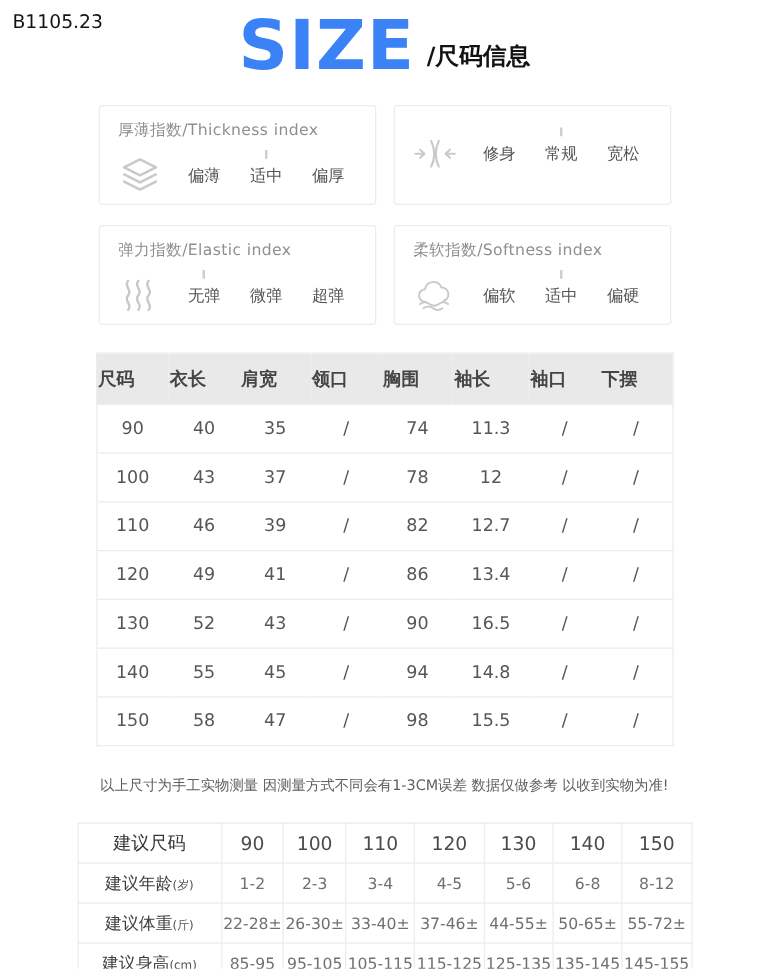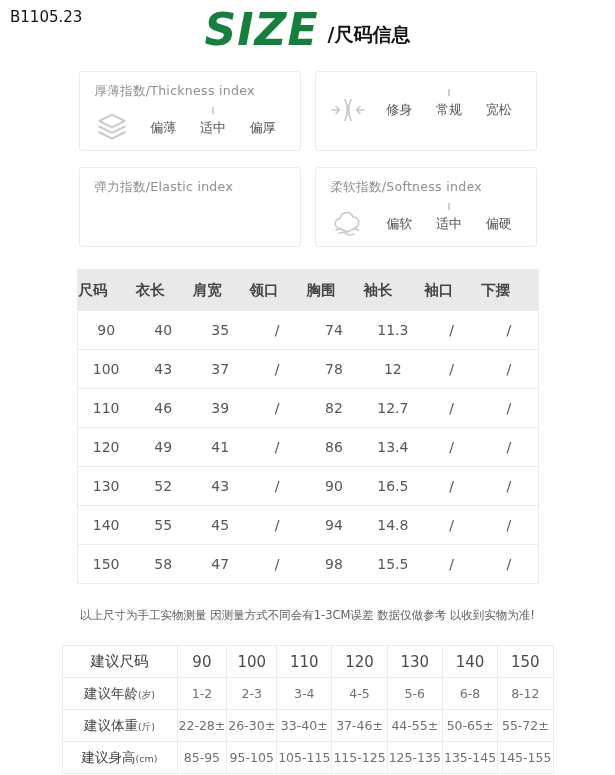--- a/index.html
+++ b/index.html
@@ -3,21 +3,21 @@
 <meta charset="utf-8">
 <style>
   html,body{margin:0;padding:0;}
   body{
     width:615px;height:775px;position:relative;background:#ffffff;
     font-family:"DejaVu Sans","Liberation Sans",sans-serif;color:#333;
     overflow:hidden;
   }
   .code{position:absolute;top:8px;left:10px;font-size:15px;color:#141414;}
   .title-wrap{text-align:center;padding-top:4px;white-space:nowrap;}
-  .title-size{font-size:44px;font-weight:800;color:#15803d;letter-spacing:1px;display:inline-block;font-style:italic;}
+  .title-size{font-size:55px;font-weight:800;color:#3b82f6;letter-spacing:1px;display:inline-block;}
   .title-sub{font-size:19px;font-weight:700;color:#131313;display:inline-block;margin-left:4px;position:relative;top:-4px;}
 
   .boxes{width:458px;margin:16px auto 0;display:grid;grid-template-columns:1fr 1fr;gap:16px 14px;}
   .ibox{border:1px solid #ececec;border-radius:3px;height:80px;box-sizing:border-box;padding:11px 12px 0 15px;background:#fff;}
   .ibox-title{font-size:12.5px;color:#8f8f8f;letter-spacing:0.3px;white-space:nowrap;}
   .ibox-row{display:flex;align-items:center;margin-top:13px;}
   .ibox-icon{width:44px;flex:none;display:flex;align-items:center;}
   .ibox-icon svg{stroke:#c9c9c9;fill:none;stroke-width:1.4;stroke-linecap:round;stroke-linejoin:round;}
   .opts{flex:1;display:flex;justify-content:space-around;}
   .opt{position:relative;font-size:13px;color:#555;}
@@ -82,20 +82,34 @@
       <span class="opts">
         <span class="opt">修身</span>
         <span class="opt selected">常规</span>
         <span class="opt">宽松</span>
       </span>
     </div>
   </div>
 
   <div class="ibox">
     <div class="ibox-title"><span>弹力指数</span><span>/Elastic index</span></div>
+    <div class="ibox-row">
+      <span class="ibox-icon">
+        <svg width="30" height="30" viewBox="0 0 22 22">
+          <path d="M5.5 2 c-3 3 3 5.5 0 8.5 c-3 3 3 5.5 0 8.5"></path>
+          <path d="M11.5 2 c-3 3 3 5.5 0 8.5 c-3 3 3 5.5 0 8.5"></path>
+          <path d="M17.5 2 c-3 3 3 5.5 0 8.5 c-3 3 3 5.5 0 8.5"></path>
+        </svg>
+      </span>
+      <span class="opts">
+        <span class="opt selected">无弹</span>
+        <span class="opt">微弹</span>
+        <span class="opt">超弹</span>
+      </span>
+    </div>
   </div>
 
   <div class="ibox">
     <div class="ibox-title"><span>柔软指数</span><span>/Softness index</span></div>
     <div class="ibox-row">
       <span class="ibox-icon">
         <svg width="34" height="30" viewBox="0 0 30 24">
           <path d="M8.5 16 a4.5 4.5 0 0 1 -0.5 -9 a6 6 0 0 1 11.5 -1.2 a4.8 4.8 0 0 1 1.5 9.4"></path>
           <path d="M4.5 17.5 q3.2 -2.4 6.6 0 t6.6 0 t6.6 0"></path>
           <path d="M7 20.5 q3.2 -2.4 6.6 0 t6.6 0"></path>

